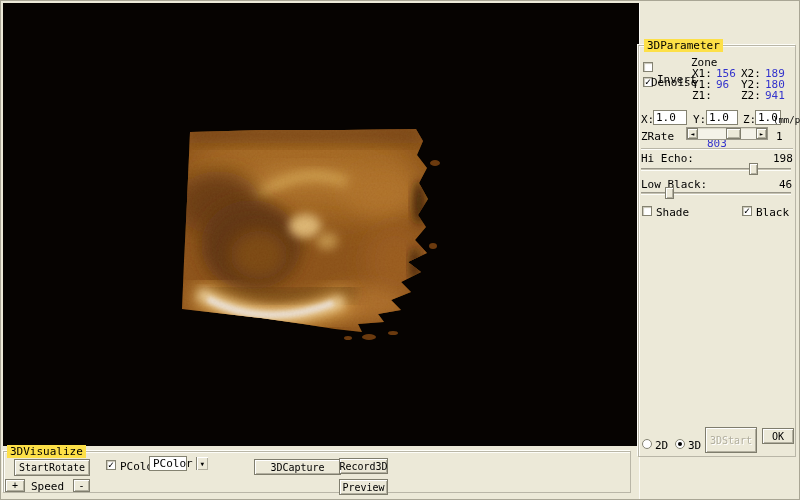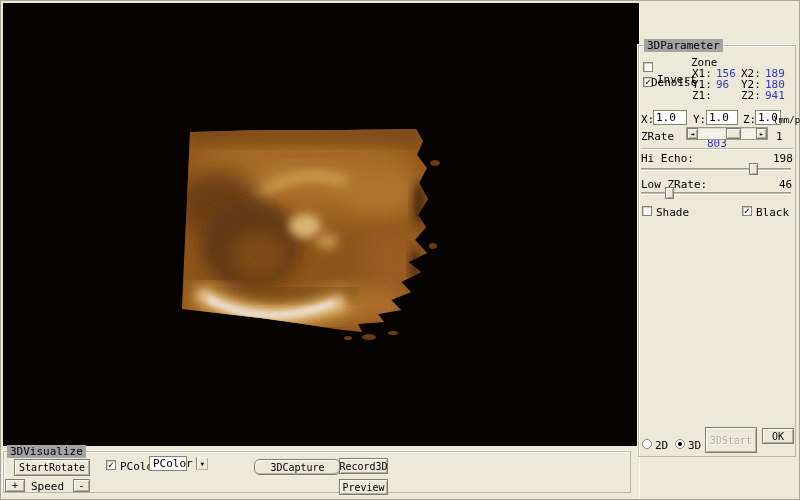--- a/index.html
+++ b/index.html
@@ -24,21 +24,21 @@
     background:#ece9d8; border-left:1px solid #fbfaf5;
   }
   .gbox {
     position:absolute;
     border:1px solid #b9b6a7;
     box-shadow:1px 1px 0 #fdfdf8 inset, -1px -1px 0 #fdfdf8;
     background:transparent;
   }
   .glabel {
     position:absolute; top:-7px; left:5px;
-    background:#a3a3a3; padding:0 3px; line-height:13px;
+    background:#fde047; padding:0 3px; line-height:13px;
   }
   .btn {
     position:absolute; background:#ece9d8;
     border:1px solid #7f7d6d;
     box-shadow:inset 1px 1px 0 #ffffff, inset -1px -1px 0 #b2af9f;
     display:flex; align-items:center; justify-content:center;
     font-family:inherit; font-size:10px; cursor:default; text-align:center;
   }
   .btn.disabled { color:#b2af9f; text-shadow:1px 1px 0 #fff; }
   .cb {
@@ -216,21 +216,21 @@
       </div>
       <span class="lbl" style="left:137px; top:85px;">1</span>
 
       <div class="sep" style="left:2px; top:102px; width:152px;"></div>
 
       <span class="lbl" style="left:2px; top:107px;">Hi Echo:</span>
       <span class="lbl" style="left:134px; top:107px;">198</span>
       <div class="slider-track" style="left:2px; top:122px; width:150px;"></div>
       <div class="slider-thumb" style="left:110px; top:117px;"></div>
 
-      <span class="lbl" style="left:2px; top:133px;">Low ZRate:</span>
+      <span class="lbl" style="left:2px; top:133px;">Low Black:</span>
       <span class="lbl" style="left:140px; top:133px;">46</span>
       <div class="slider-track" style="left:2px; top:146px; width:150px;"></div>
       <div class="slider-thumb" style="left:26px; top:141px;"></div>
 
       <span class="cb" style="left:3px; top:160px;"></span>
       <span class="lbl" style="left:17px; top:161px;">Shade</span>
       <span class="cb" style="left:103px; top:160px;">
         <span class="mark">✓</span>
       </span>
       <span class="lbl" style="left:117px; top:161px;">Black</span>
@@ -259,18 +259,18 @@
     <span class="cb" style="left:102px; top:8px;">
       <span class="mark">✓</span>
     </span>
     <span class="lbl" style="left:116px; top:9px;">PColor</span>
 
     <div class="combo" style="left:145px; top:4px; width:38px; height:15px;">
       <span class="combo-text">PColor</span>
       <span class="combo-arrow">▼</span>
     </div>
 
-    <button class="btn" style="left:250px; top:7px; width:87px; height:16px;border-radius:6px;">3DCapture</button>
+    <button class="btn" style="left:250px; top:7px; width:87px; height:16px;">3DCapture</button>
     <button class="btn" style="left:335px; top:6px; width:49px; height:16px;">Record3D</button>
     <button class="btn" style="left:335px; top:27px; width:49px; height:16px;">Preview</button>
   </div>
 
 </div>
 
 </body></html>

